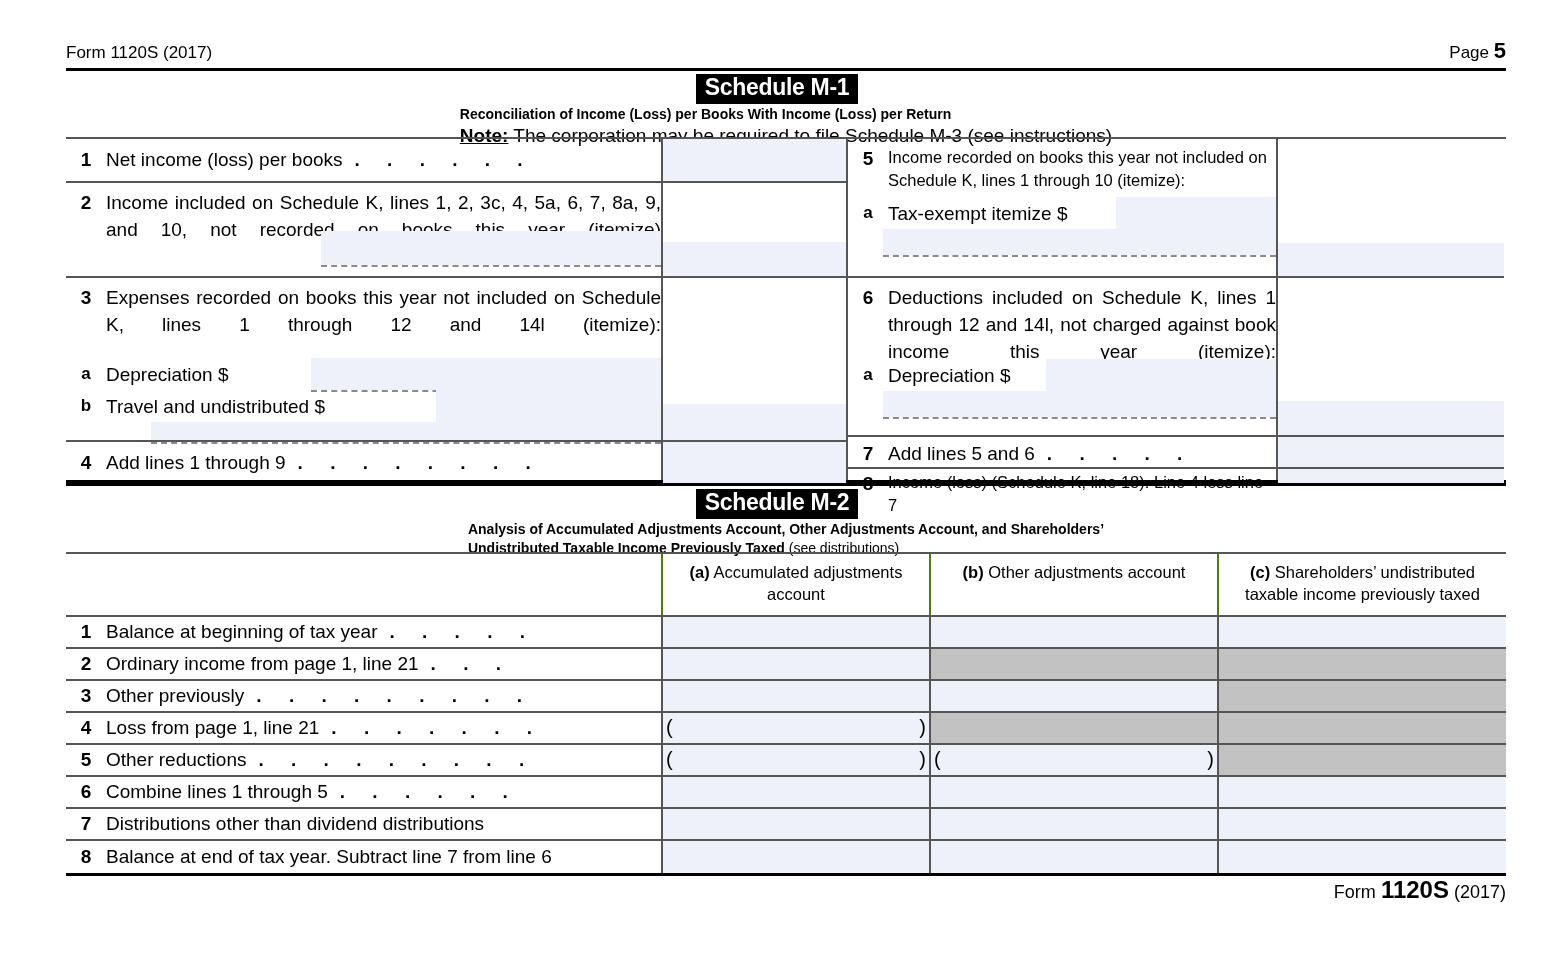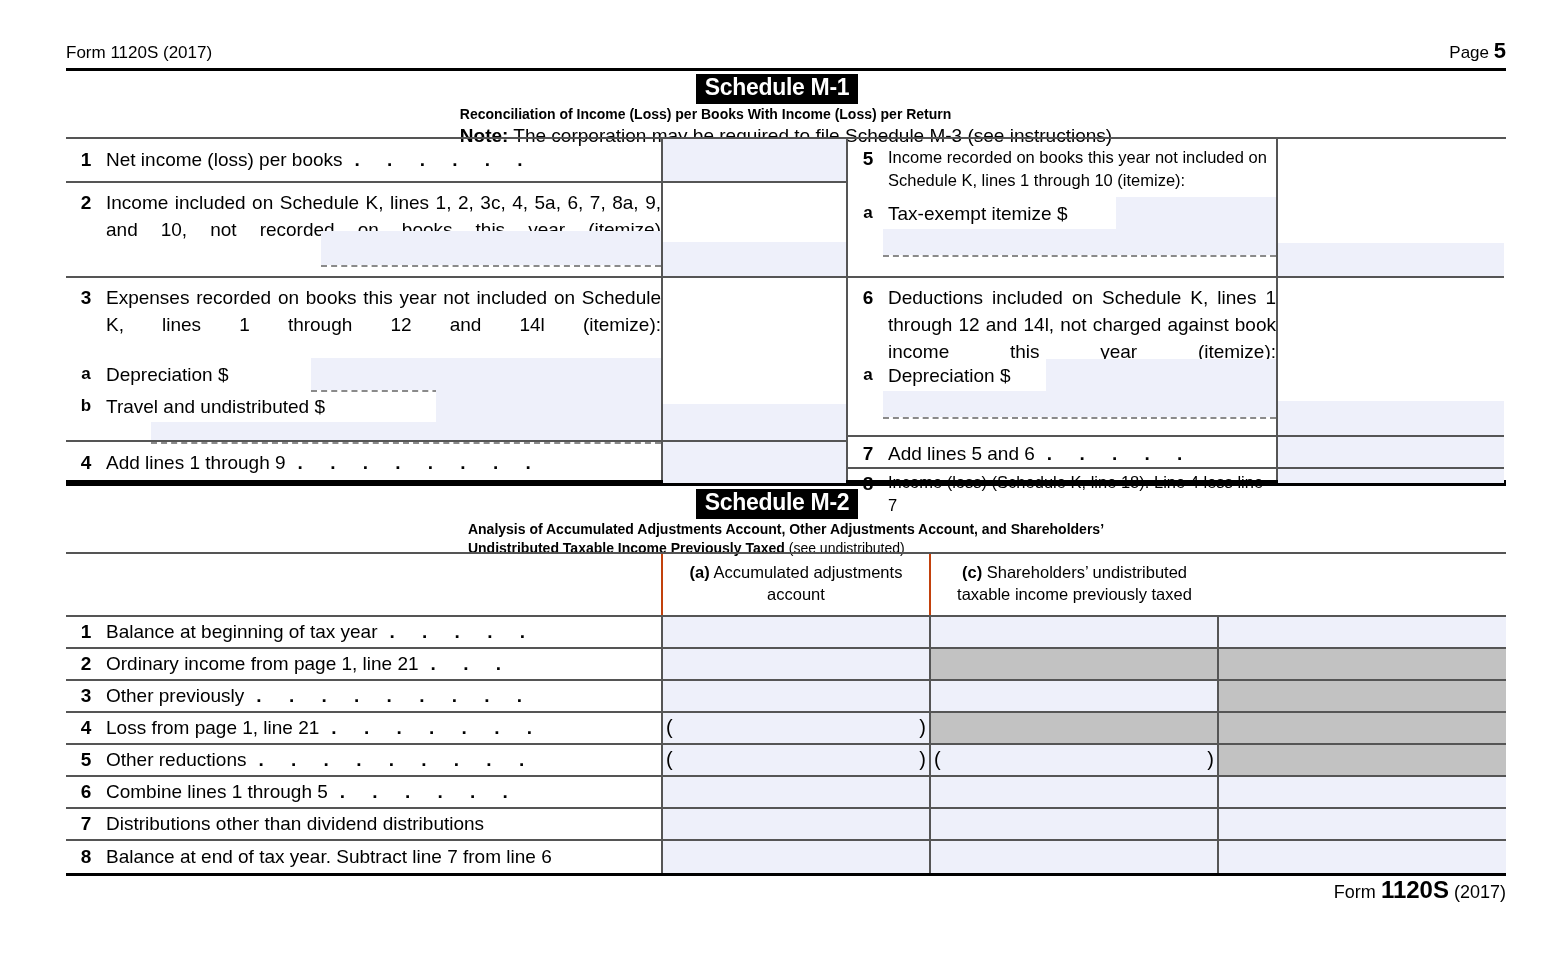--- a/index.html
+++ b/index.html
@@ -63,21 +63,21 @@
     font-size: 14px;
     line-height: 1.33;
     padding-top: 1px;
   }
   .sched-title .reg { font-weight: normal; }
   .sched-note {
     font-size: 19px;
     line-height: 1.4;
     font-weight: normal;
   }
-  .sched-note b { font-weight: bold; }
+  .sched-note b { font-weight: bold; text-decoration: underline; }
 
   
   .m1 {
     position: absolute;
     left: 66px;
     width: 1440px;
     border-top: 2px solid #555;
     border-bottom: 3px solid #000;
     display: flex;
   }
@@ -132,21 +132,21 @@
   }
   .m2-headrow {
     display: flex;
     border-bottom: 2px solid #555;
   }
   .m2-hcell {
     text-align: center;
     font-size: 16.5px;
     line-height: 1.33;
     padding: 8px 6px 9px 6px;
-    border-left: 2px solid #c2410c;
+    border-left: 2px solid #4d7c0f;
   }
   .m2-hcell b { font-weight: bold; }
   .m2-row {
     display: flex;
     border-bottom: 2px solid #555;
     height: 32px;
   }
   .m2-row:last-child { border-bottom: none; }
   .m2-lab {
     display: flex;
@@ -337,34 +337,38 @@
       <div class="amtbox" style="height:14px;"></div>
     </div>
   </div>
 
   <div class="sched-wrap" style="top:483px;">
     <div class="sched-row">
       <div class="sched-tag">Schedule M-2</div>
       <div>
         <div class="sched-title">Analysis of Accumulated Adjustments Account, Other Adjustments Account, and Shareholders’</div>
         <div class="sched-title">
-          <span>Undistributed Taxable Income Previously Taxed</span><span class="reg"> (see undistributed)</span>
+          <span>Undistributed Taxable Income Previously Taxed</span><span class="reg"> (see distributions)</span>
         </div>
       </div>
     </div>
   </div>
 
   <div class="m2" style="top:552px;">
 
     <div class="m2-headrow">
       <div class="w-lab" style="height:58px;"></div>
       <div class="m2-hcell w-a">
         <b>(a)</b>
         <span>Accumulated adjustments account</span>
       </div>
+      <div class="m2-hcell w-b">
+        <b>(b)</b>
+        <span>Other adjustments account</span>
+      </div>
       <div class="m2-hcell w-c">
         <b>(c)</b>
         <span>Shareholders’ undistributed taxable income previously taxed</span>
       </div>
     </div>
 
     <div class="m2-row">
       <div class="m2-lab w-lab">
         <span class="num">1</span>
         <span>Balance at beginning of tax year</span>

